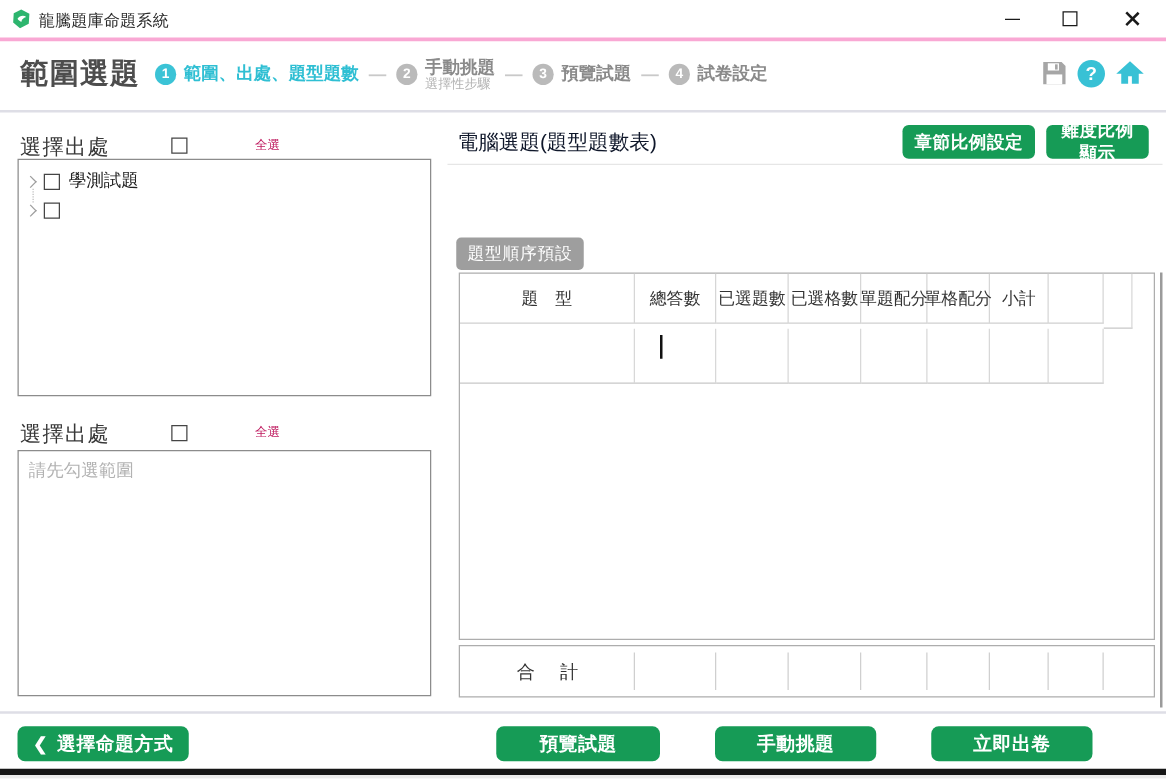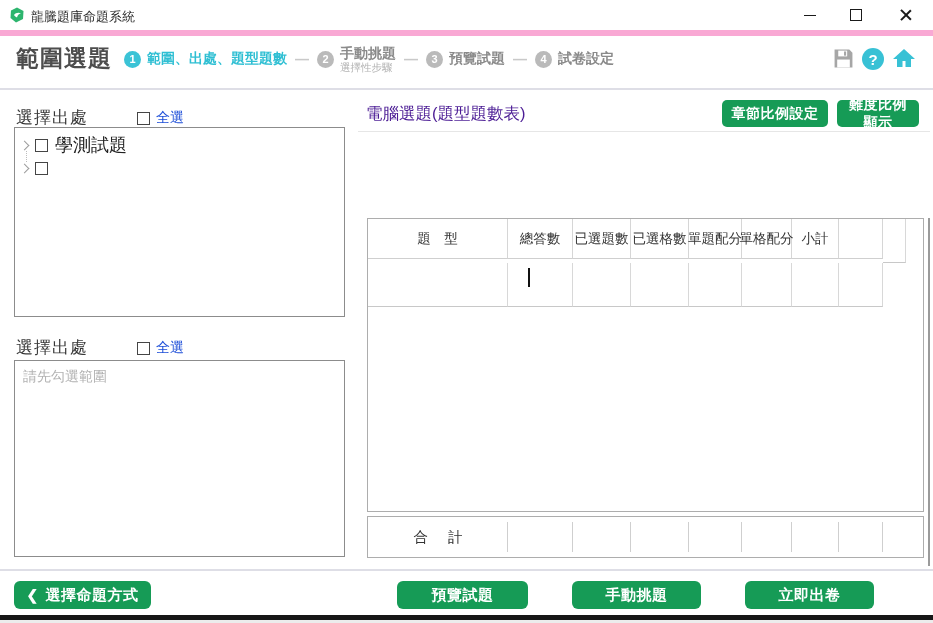--- a/index.html
+++ b/index.html
@@ -1,21 +1,21 @@
 <!DOCTYPE html>
 <html><head>
 <meta charset="utf-8">
 <style>
   html,body{margin:0;padding:0;}
   .screen{position:relative;width:933px;height:623px;background:#ffffff;overflow:hidden;
           font-family:"Liberation Sans",sans-serif;color:#3f3f3f;}
 
   
   .titlebar{position:absolute;left:0;top:0;width:933px;height:30px;background:#fff;
-            border-bottom:6px solid #f9a8d4;display:flex;align-items:center;}
+            border-bottom:3px solid #f9a8d4;display:flex;align-items:center;}
   .app-logo{position:absolute;left:9px;top:7px;width:16px;height:16px;}
   .app-title{position:absolute;left:31px;top:8px;font-size:13px;color:#2b2b2b;}
   .winbtn{position:absolute;top:0;width:34px;height:30px;display:flex;align-items:center;justify-content:center;}
   .winbtn.min{left:793px;} .winbtn.max{left:839px;} .winbtn.close{left:889px;}
   .glyph-min{width:12px;height:0;border-top:1.6px solid #1a1a1a;}
   .glyph-max{width:10px;height:10px;border:1.6px solid #1a1a1a;}
   .glyph-close{position:relative;width:12px;height:12px;}
   .glyph-close::before,.glyph-close::after{content:'';position:absolute;left:5px;top:-1px;width:1.6px;height:14px;background:#1a1a1a;}
   .glyph-close::before{transform:rotate(45deg);} .glyph-close::after{transform:rotate(-45deg);}
 
@@ -34,31 +34,31 @@
   .step-sep{color:#c9c9c9;font-size:14px;font-weight:bold;}
   .hdr-icon{position:absolute;top:48px;cursor:pointer;}
   .help-badge{width:22px;height:22px;border-radius:50%;background:#38c1d5;color:#fff;font-size:15px;
               font-weight:bold;display:flex;align-items:center;justify-content:center;}
   .header-rule{position:absolute;left:0;top:88px;width:933px;height:2px;background:#dedee6;}
 
   
   .panel-title{position:absolute;font-size:17px;color:#383838;letter-spacing:1px;}
   .checkline{position:absolute;display:flex;align-items:center;gap:6px;}
   .cbox{width:13px;height:13px;border:1.6px solid #454545;background:#fff;flex:0 0 auto;box-sizing:border-box;}
-  .cbox-label{font-size:14px;color:#1d4ed8;}
+  .cbox-label{font-size:10px;color:#be185d;margin-left:48px;}
   .listbox{position:absolute;border:1px solid #8c8c8c;background:#fff;box-sizing:border-box;}
   .tree-row{position:absolute;display:flex;align-items:center;gap:7px;height:20px;}
   .chev{width:6px;height:6px;border-top:1.6px solid #9c9c9c;border-right:1.6px solid #9c9c9c;
         transform:rotate(45deg);flex:0 0 auto;}
-  .tree-label{font-size:18px;color:#222;white-space:nowrap;}
+  .tree-label{font-size:14px;color:#222;white-space:nowrap;}
   .tree-dots{position:absolute;left:26px;top:151px;height:11px;border-left:1px dotted #bdbdbd;}
   .placeholder{position:absolute;font-size:14px;color:#b2b2b2;}
 
   
-  .right-title{position:absolute;left:366px;top:103px;font-size:16.5px;color:#4c1d95;}
+  .right-title{position:absolute;left:366px;top:103px;font-size:16.5px;color:#0f172a;}
   .btn-green{position:absolute;background:#169b56;color:#fff;border:none;border-radius:5px;
              font-family:inherit;font-size:14px;font-weight:bold;display:flex;align-items:center;
              justify-content:center;cursor:pointer;letter-spacing:0.5px;}
   .right-rule{position:absolute;left:358px;top:131px;width:572px;height:1px;background:#e6e6e6;}
   .type-order-tag{position:absolute;left:365px;top:190px;background:#9e9e9e;color:#fff;font-size:13.5px;
                   padding:4px 9px;border-radius:4px;letter-spacing:0.5px;cursor:pointer;}
 
   .table-wrap{position:absolute;left:367px;top:218px;width:557px;height:294px;border:1px solid #adadad;
               box-sizing:border-box;background:#fff;}
   .qtable{display:grid;grid-template-columns:140px 65px 58px 58px 53px 50px 47px 44px 23px;}
@@ -175,20 +175,21 @@
     <span class="cbox-label">全選</span>
   </div>
   <div class="listbox" style="left:14px;top:360px;width:331px;height:197px;"></div>
   <div class="placeholder" style="left:23px;top:368px;text-align:center;">請先勾選範圍</div>
 
   <div class="right-title">電腦選題(題型題數表)</div>
   <button class="btn-green" style="left:722px;top:100px;width:106px;height:27px;text-align:right;">章節比例設定</button>
   <button class="btn-green" style="left:837px;top:100px;width:82px;height:27px;">難度比例顯示</button>
   <div class="right-rule"></div>
 
+  <div class="type-order-tag">題型順序預設</div>
 
   <div class="table-wrap">
     <div class="qtable">
       <div class="hc">題　型</div>
       <div class="hc">總答數</div>
       <div class="hc">已選題數</div>
       <div class="hc">已選格數</div>
       <div class="hc">單題配分</div>
       <div class="hc">單格配分</div>
       <div class="hc">小計</div>

